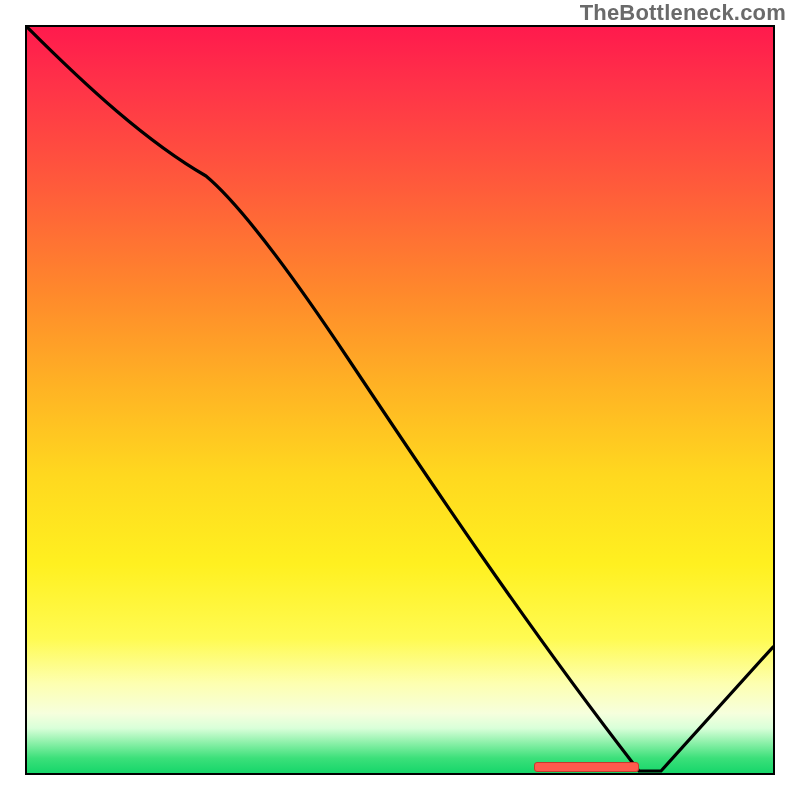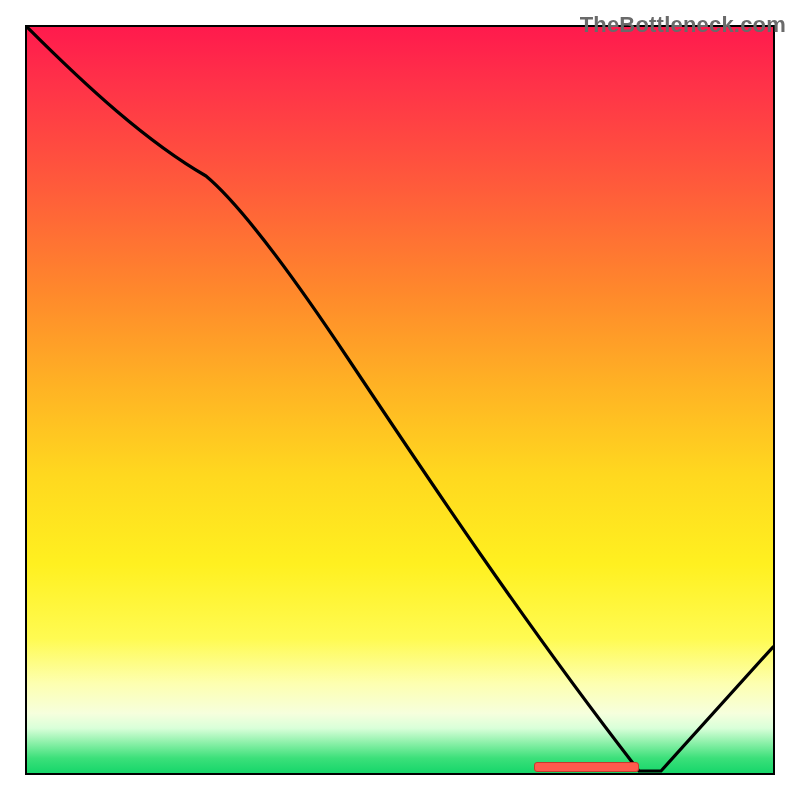--- a/index.html
+++ b/index.html
@@ -11,21 +11,21 @@
     font-family: Arial, Helvetica, sans-serif;
     overflow: hidden;
   }
   .container {
     position: relative;
     width: 800px;
     height: 800px;
   }
   .watermark {
     position: absolute;
-    top: 12px;
+    top: 0;
     right: 14px;
     font-size: 22px;
     font-weight: 600;
     color: #6a6a6a;
     letter-spacing: 0.2px;
     z-index: 5;
   }
   .plot-frame {
     position: absolute;
     left: 25px;

